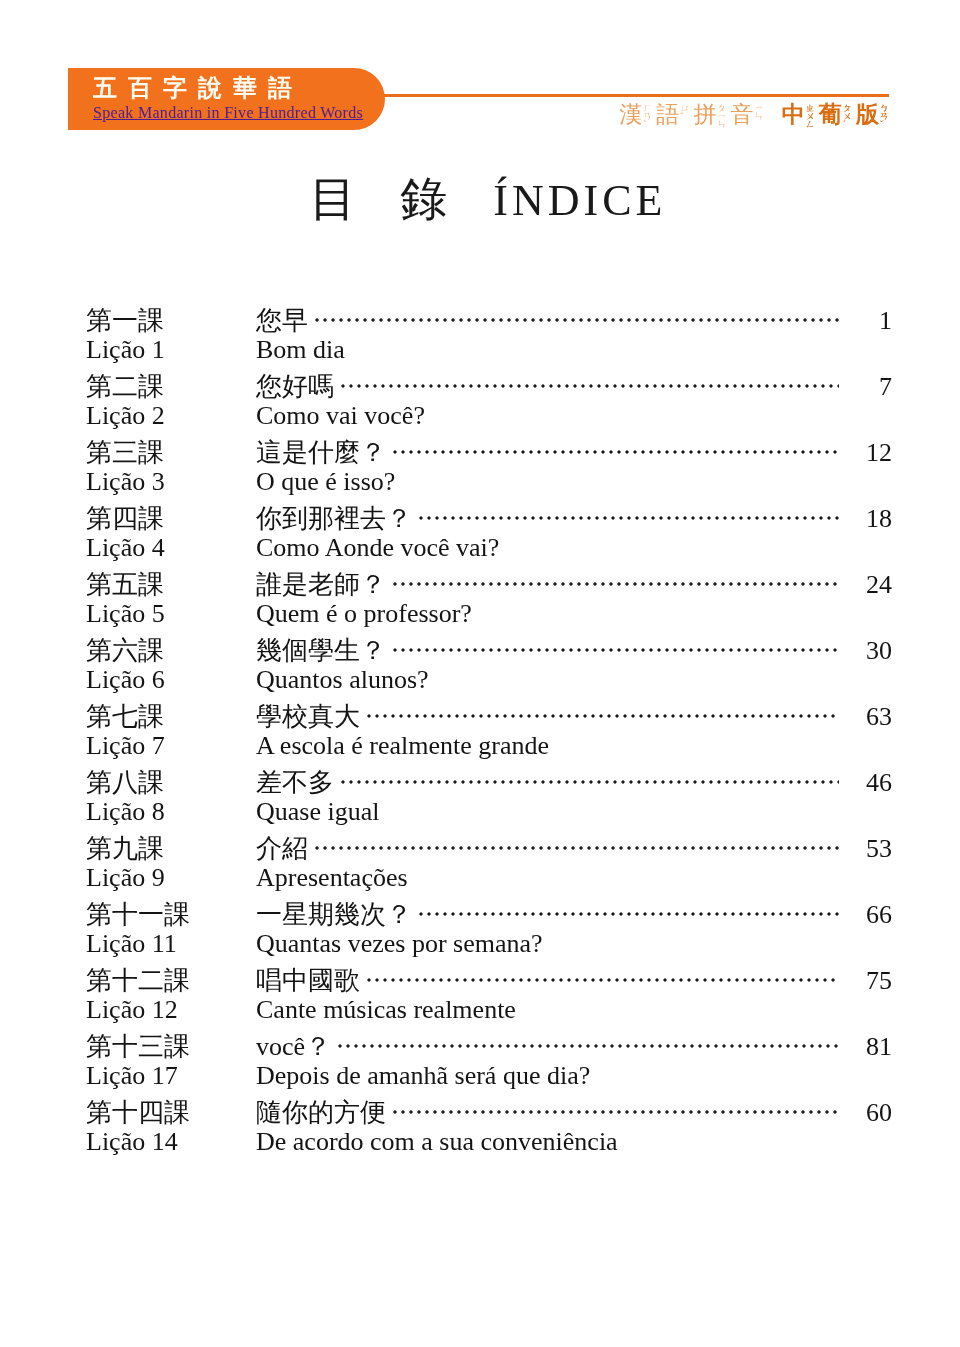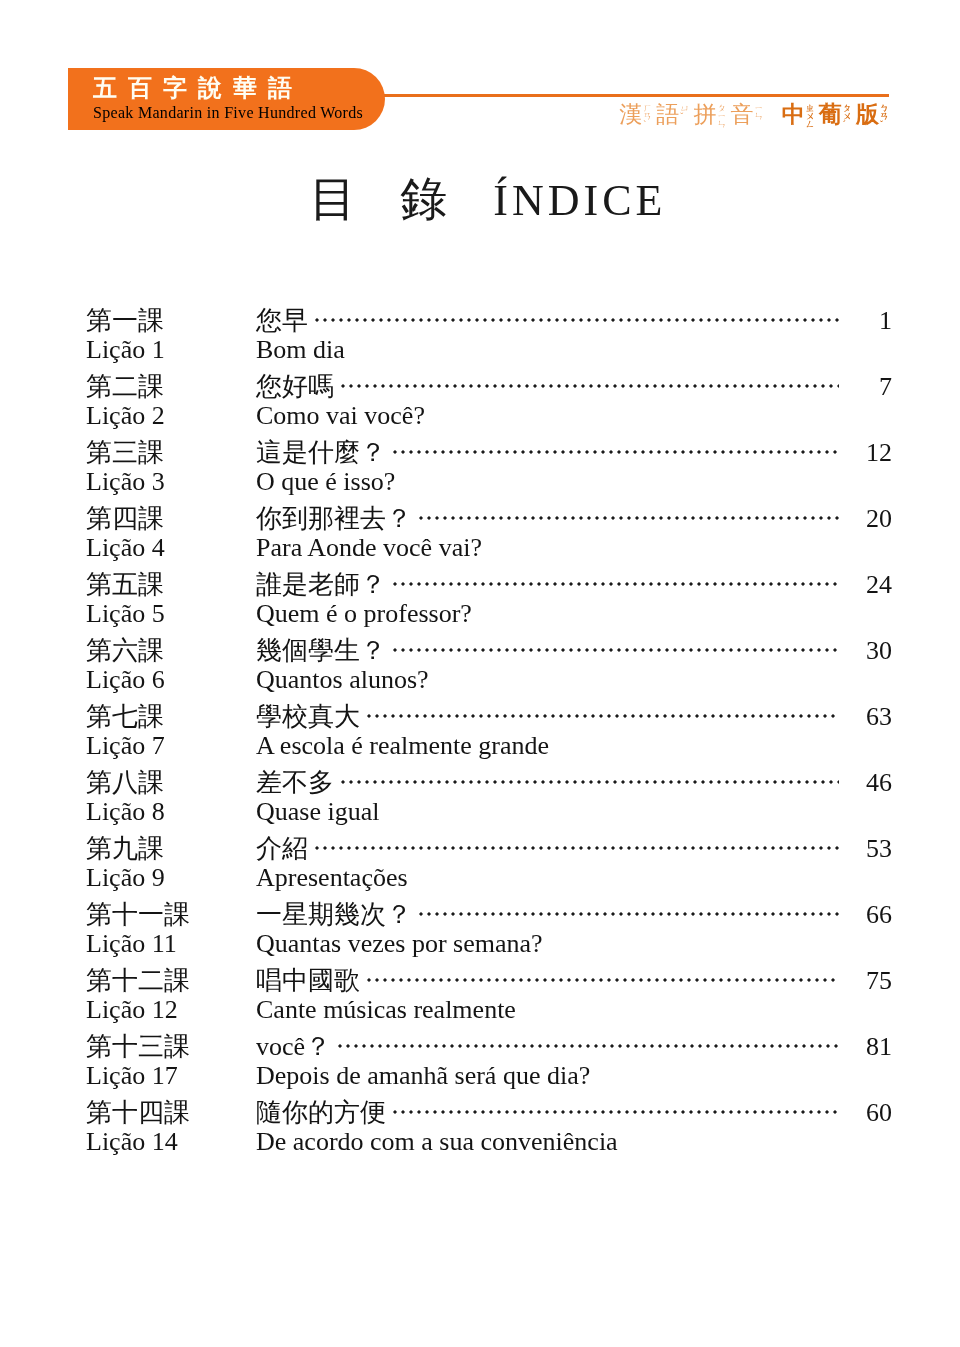--- a/index.html
+++ b/index.html
@@ -117,21 +117,21 @@
     text-align: right;
   }
 </style>
 </head>
 <body>
 
 <div class="page">
 
   <div class="banner" style="background: rgb(242, 113, 28);">
     <div class="banner-zh" style="color: rgb(255, 253, 242);">五百字說華語</div>
-    <div class="banner-en" style="color: #000000;">Speak Mandarin in Five Hundred Words</div>
+    <div class="banner-en" style="color: #4c1d95; text-decoration: underline;">Speak Mandarin in Five Hundred Words</div>
   </div>
 
   <div class="rule" style="background: rgb(233, 111, 27);"></div>
 
   <div class="edition">
     <span class="edition-group edition-light" style="color: rgb(236, 159, 91);">
         <span class="zchar">
           <span class="zmain">漢</span>
           <span class="zruby">
             <span>ㄏ</span>
@@ -232,25 +232,25 @@
       <span class="lesson-col">Lição 3</span>
       <span class="title-pt">O que é isso?</span>
     </div>
   </div>
 
   <div class="entry">
     <div class="row">
       <span class="lesson-col">第四課</span>
       <span class="title-zh">你到那裡去？</span>
       <span class="dots"></span>
-      <span class="pagenum">20</span>
+      <span class="pagenum">18</span>
     </div>
     <div class="row">
       <span class="lesson-col">Lição 4</span>
-      <span class="title-pt">Para Aonde você vai?</span>
+      <span class="title-pt">Como Aonde você vai?</span>
     </div>
   </div>
 
   <div class="entry">
     <div class="row">
       <span class="lesson-col">第五課</span>
       <span class="title-zh">誰是老師？</span>
       <span class="dots"></span>
       <span class="pagenum">24</span>
     </div>

